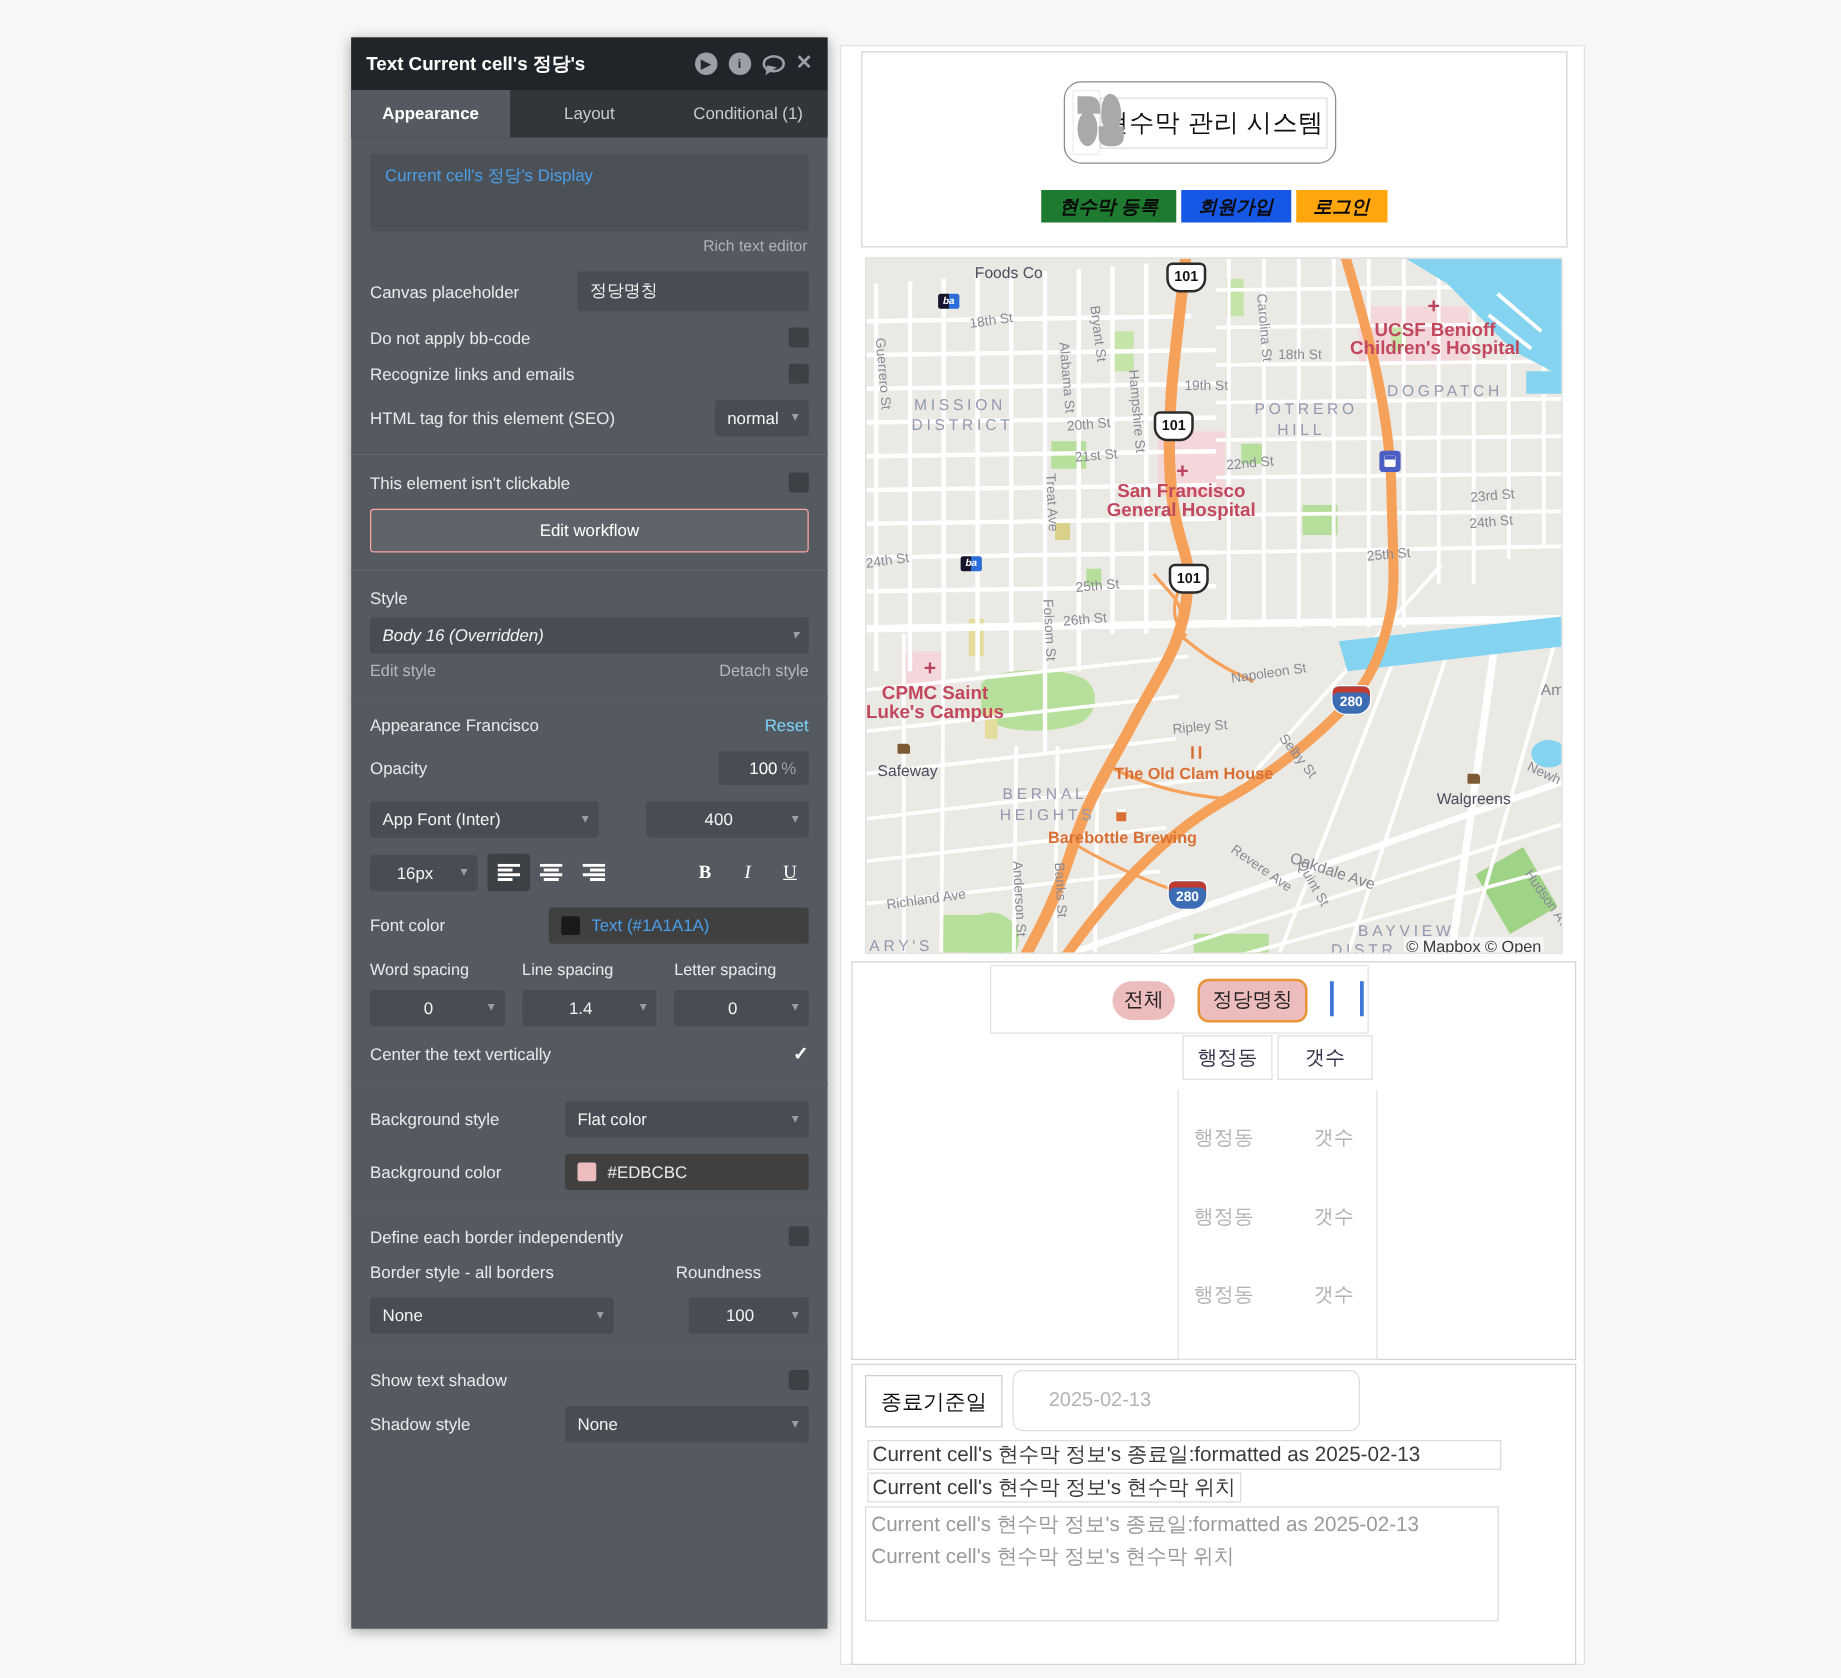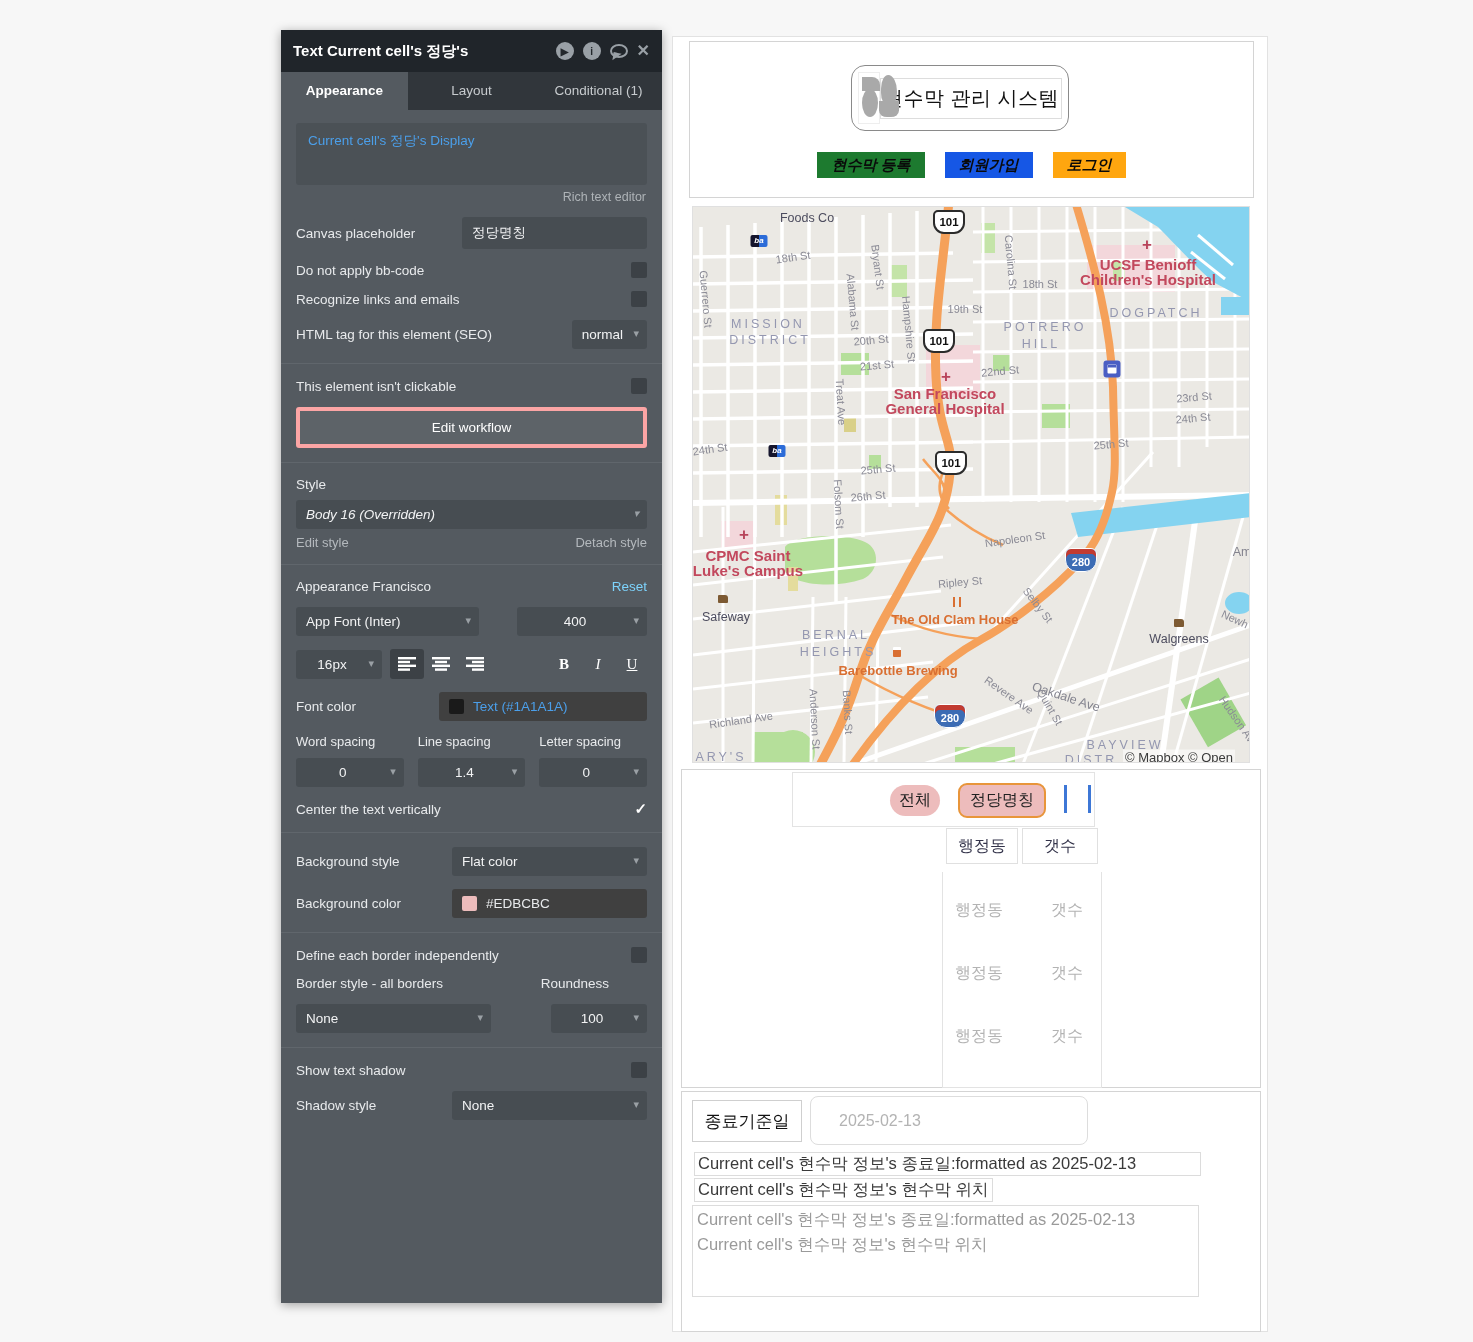--- a/index.html
+++ b/index.html
@@ -23,21 +23,21 @@
   .richtext { background:#4b5156; border-radius:3px; min-height:62px; padding:9px 12px; color:#4b9fea; font-size:13.5px; }
   .hint-right { text-align:right; color:#aeb3b7; font-size:12.5px; margin:5px 1px 10px; }
   .prow { display:flex; align-items:center; justify-content:space-between; margin:13px 0; }
   .plabel { color:#e8eaec; }
   .pinput { background:#474d52; border-radius:3px; color:#f2f3f4; padding:7px 10px; }
   .pinput.w185 { width:185px; }
   .checkbox { width:16px; height:16px; background:#3c4146; border-radius:2px; }
   .dropdown { background:#474d52; border-radius:3px; color:#f2f3f4; padding:7px 24px 7px 10px; position:relative; }
   .dropdown:after { content:"▾"; position:absolute; right:8px; top:7px; color:#9aa0a5; font-size:11px; }
   .divider { height:1px; background:#43484d; border-bottom:1px solid #60666c; margin:14px -15px; }
-  .btn-workflow { display:block; width:100%; background:#5d6368; border:4px solid #fca5a5; border-radius:3px;
+  .btn-workflow { display:block; width:100%; background:#5d6368; border:1px solid #fca5a5; border-radius:3px;
                   color:#fff; text-align:center; padding:9px 0; margin:10px 0 2px; }
   .style-dd { margin:8px 0 6px; font-style:italic; }
   .linkrow { display:flex; justify-content:space-between; color:#b4b9bd; font-size:13px; }
   .muted { color:#7dd3fc; }
   .opacity-box { background:#474d52; border-radius:3px; padding:6px 10px; width:72px; text-align:right; color:#fff; }
   .opacity-box .unit { color:#9aa0a5; margin-left:3px; }
   .grid2 { display:flex; gap:10px; margin:13px 0; }
   .dd-font { flex:1.55; }
   .dd-weight { flex:1; text-align:center;margin-left:28px; }
   .fmt-row { display:flex; gap:8px; align-items:center; margin:13px 0; }
@@ -68,21 +68,21 @@
   .group { position:absolute; background:#fff; border:1px solid #d4d4d4; }
   .hdr-group { left:16px; top:4px; width:565px; height:157px; }
   .logo-wrap { position:absolute; left:161px; top:23px; width:218px; height:66px; border:1px solid #8a8a8a; border-radius:14px; display:flex; align-items:center; padding:4px 6px; background:#fff; }
   .logo-glyph { width:46px; height:52px; position:relative; border:1px solid #eee; }
   .logo-glyph i { position:absolute; background:#a9a9a9; }
   .logo-glyph .g1 { left:3px; top:4px; width:18px; height:14px; border-radius:0 8px 0 0; }
   .logo-glyph .g2 { left:3px; top:16px; width:16px; height:28px; border-radius:50% 50% 50% 50%; }
   .logo-glyph .g3 { left:22px; top:2px; width:16px; height:30px; border-radius:45% 55% 40% 40%; }
   .logo-glyph .g4 { left:20px; top:28px; width:20px; height:16px; border-radius:0 0 40% 40%; }
   .logo-title { font-size:20px; color:#111; letter-spacing:.5px; border:1px solid #ddd; padding:6px 2px; white-space:nowrap; }
-  .hdr-btns { position:absolute; left:0; top:110px; width:100%; display:flex; justify-content:center; gap:20px; }
+  .hdr-btns { position:absolute; left:0; top:110px; width:100%; display:flex; justify-content:center; gap:4px; }
   .hdr-btn { height:26px; display:flex; align-items:center; justify-content:center; padding:0 14px;
              color:#0a0a0a; font-size:15px; font-weight:bold; font-style:italic; }
 
   .map { position:absolute; left:19px; top:169px; width:558px; height:557px; overflow:hidden; border:1px solid #e0e0e0; background:#ebe9e4; }
   .map-label { position:absolute; white-space:nowrap; transform:translate(-50%,-50%); }
   .lbl-street { color:#8a8a95; font-size:11px; }
   .lbl-street-lg { color:#84848f; font-size:12.5px; }
   .lbl-area { color:#9497b0; font-size:12.5px; letter-spacing:3px; }
   .lbl-poi-red { color:#c2485d; font-size:15px; font-weight:bold; }
   .lbl-poi-orange { color:#d96f32; font-size:13px; font-weight:bold; }
@@ -175,20 +175,24 @@
     <div class="linkrow">
       <span>Edit style</span>
       <span>Detach style</span>
     </div>
 
     <div class="divider"></div>
 
     <div class="prow" style="margin-top:4px;">
       <span class="plabel">Appearance Francisco</span>
       <span class="muted">Reset</span>
+    </div>
+    <div class="prow">
+      <span class="plabel">Opacity</span>
+      <span class="opacity-box"><span>100</span><span class="unit">%</span></span>
     </div>
     <div class="grid2">
       <span class="dropdown dd-font">App Font (Inter)</span>
       <span class="dropdown dd-weight">400</span>
     </div>
     <div class="fmt-row">
       <span class="dropdown dd-size">16px</span>
       <span class="align-group">
         <span class="align-btn active">
           <svg width="18" height="14">

